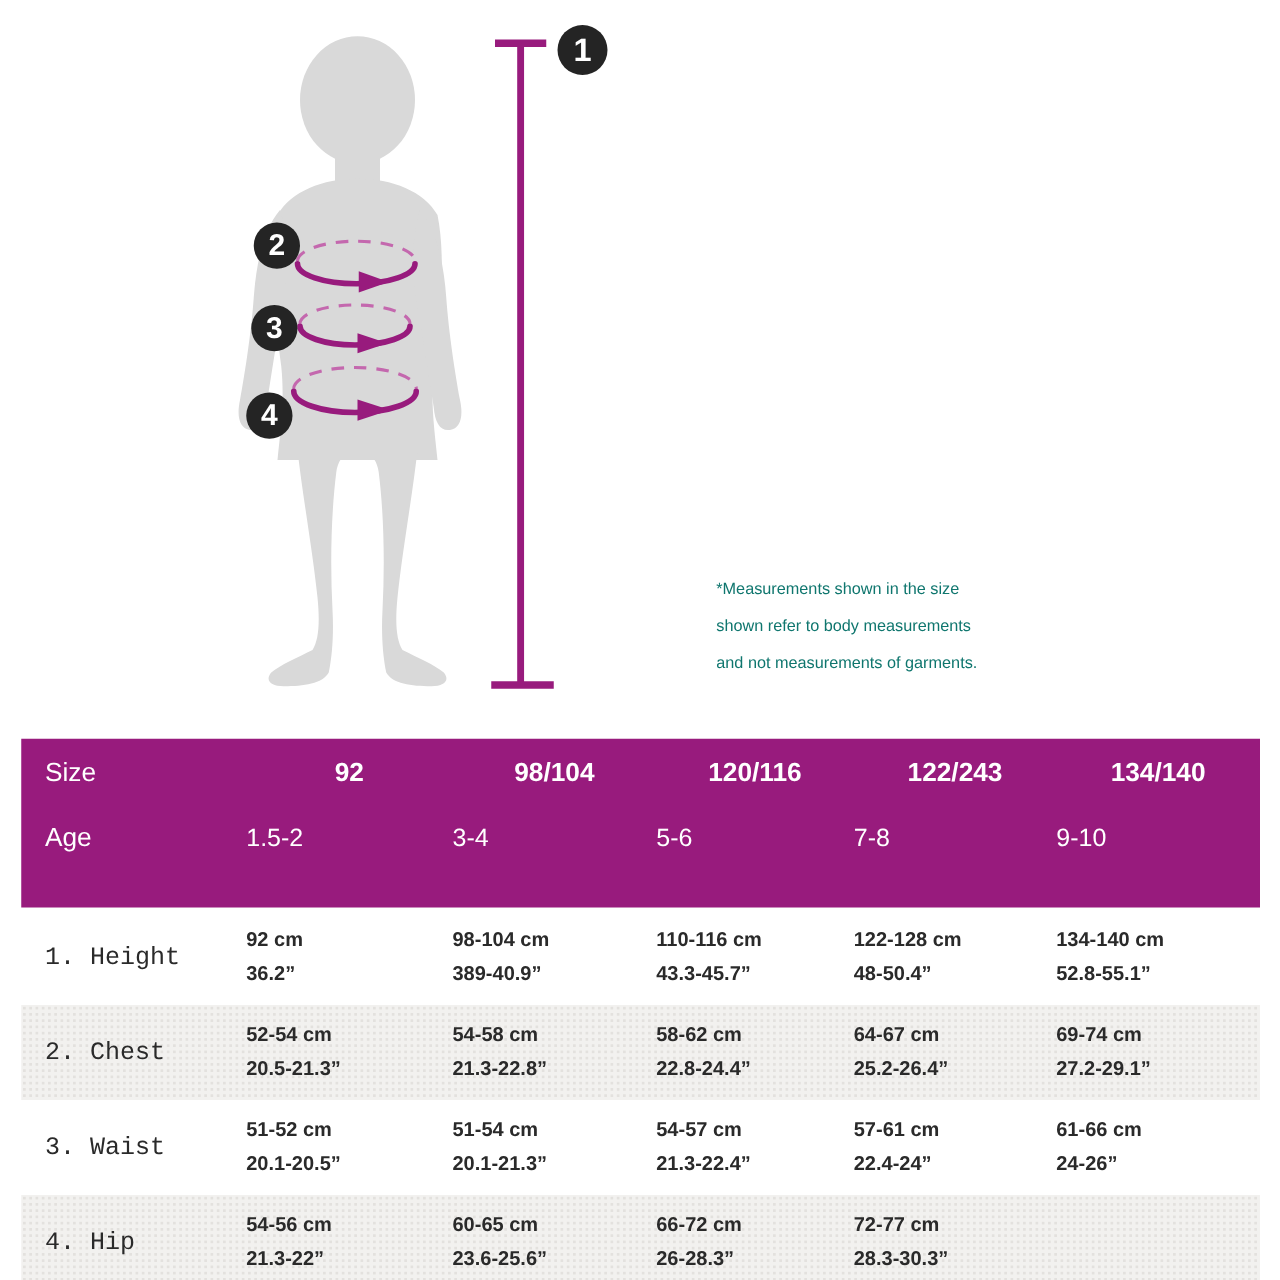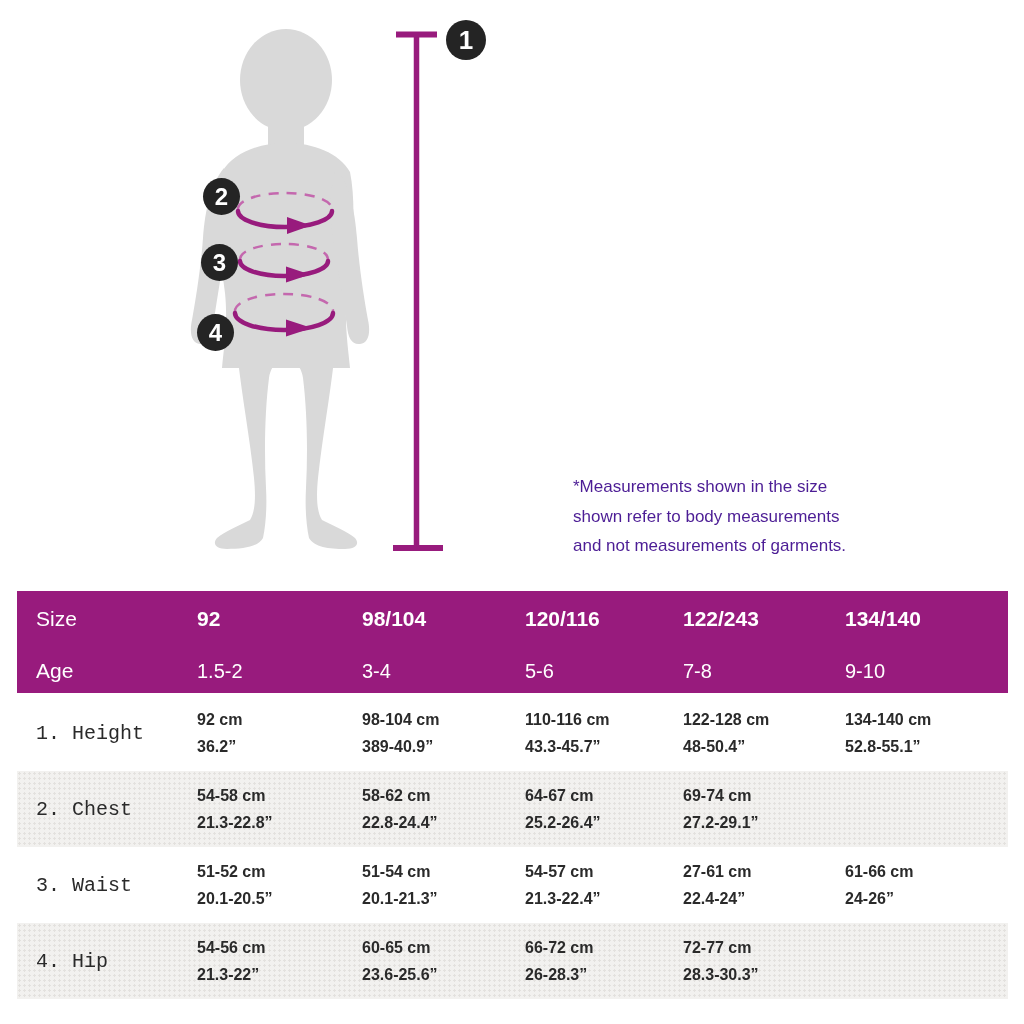--- a/index.html
+++ b/index.html
@@ -24,41 +24,41 @@
     display:flex;align-items:center;justify-content:center;
     font-weight:700;
   }
   .marker.m1{left:446px;top:20px;width:40px;height:40px;font-size:26px;}
   .marker.m2{left:203px;top:178px;width:37px;height:37px;font-size:24px;}
   .marker.m3{left:201px;top:244px;width:37px;height:37px;font-size:24px;}
   .marker.m4{left:197px;top:314px;width:37px;height:37px;font-size:24px;}
 
   
   .note{
-    position:absolute;left:573px;top:472px;width:400px;
-    font-size:17px;line-height:29.5px;color:#4c1d95;
+    position:absolute;left:573px;top:456px;width:400px;
+    font-size:13px;line-height:29.5px;color:#0f766e;
   }
 
   
   .size-table{
     position:absolute;left:17px;top:591px;width:991px;
   }
   .grid{
     display:grid;
     grid-template-columns:180px 165px 163px 158px 162px 1fr;
   }
   .thead{
     background:#981B7D;
     color:#ffffff;
-    height:102px;
+    height:135px;
   }
   .thead .hcol{padding-top:13px;}
   .h-line{line-height:30px;height:30px;}
   .h-line.first{margin-bottom:22px;}
-  .h-size{font-weight:700;font-size:21px;}
+  .h-size{font-weight:700;font-size:21px;text-align:center;}
   .h-age{font-weight:400;font-size:20px;}
   .h-label{font-weight:400;font-size:21px;}
   .col-label{padding-left:19px;}
 
   .trow{height:76px;}
   .trow.alt{
     background-color:#f2f1ef;
     background-image:radial-gradient(#e3e1de 1px, transparent 1.2px);
     background-size:5px 5px;
   }
@@ -191,20 +191,24 @@
         </div>
       <div class="cell">
           <div class="ln">134-140 cm</div>
           <div class="ln">52.8-55.1”</div>
         </div>
     </div>
 
     <div class="trow alt grid">
       <div class="cell-label">2. Chest</div>
       <div class="cell">
+          <div class="ln">52-54 cm</div>
+          <div class="ln">20.5-21.3”</div>
+        </div>
+      <div class="cell">
           <div class="ln">54-58 cm</div>
           <div class="ln">21.3-22.8”</div>
         </div>
       <div class="cell">
           <div class="ln">58-62 cm</div>
           <div class="ln">22.8-24.4”</div>
         </div>
       <div class="cell">
           <div class="ln">64-67 cm</div>
           <div class="ln">25.2-26.4”</div>
@@ -223,21 +227,21 @@
         </div>
       <div class="cell">
           <div class="ln">51-54 cm</div>
           <div class="ln">20.1-21.3”</div>
         </div>
       <div class="cell">
           <div class="ln">54-57 cm</div>
           <div class="ln">21.3-22.4”</div>
         </div>
       <div class="cell">
-          <div class="ln">27-61 cm</div>
+          <div class="ln">57-61 cm</div>
           <div class="ln">22.4-24”</div>
         </div>
       <div class="cell">
           <div class="ln">61-66 cm</div>
           <div class="ln">24-26”</div>
         </div>
     </div>
 
     <div class="trow alt grid">
       <div class="cell-label">4. Hip</div>

